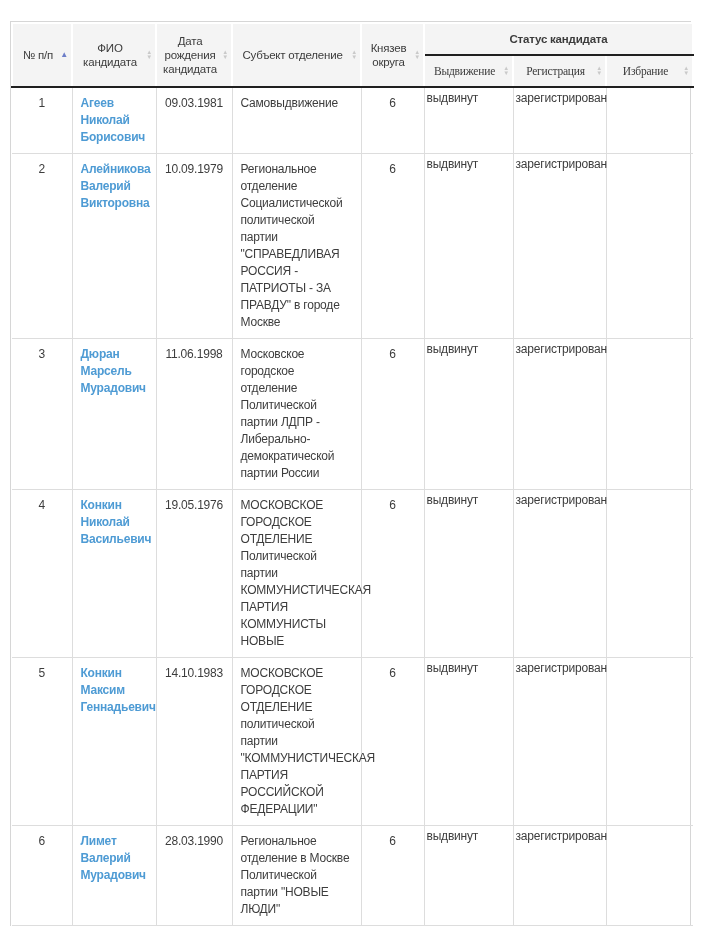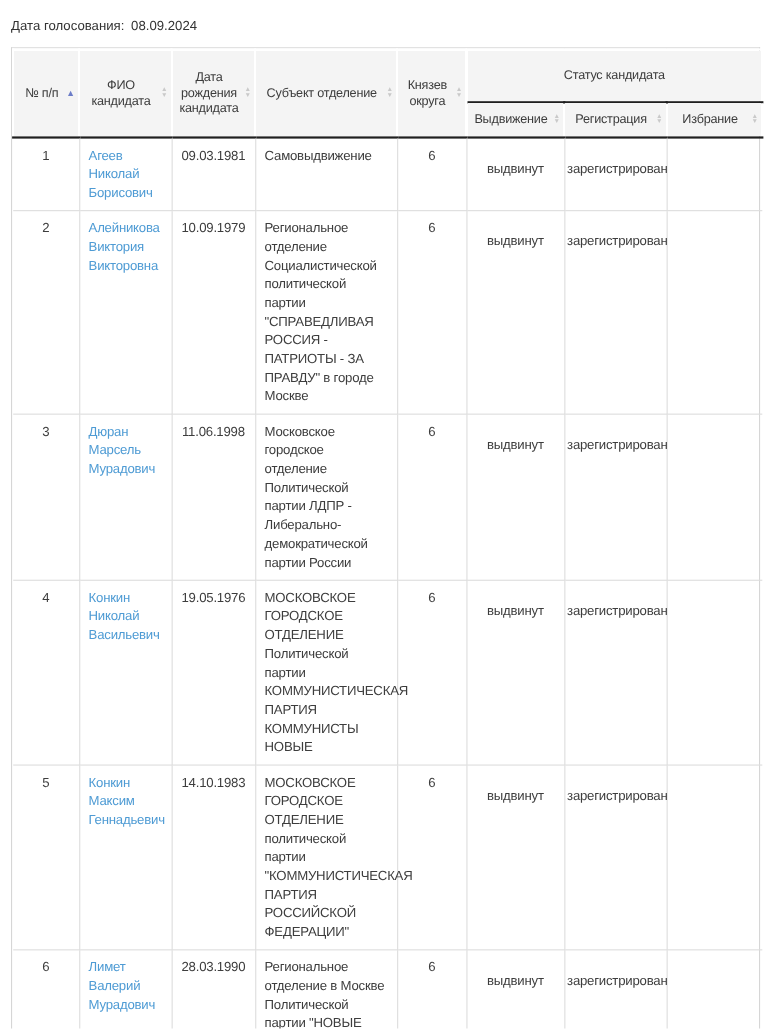--- a/index.html
+++ b/index.html
@@ -28,46 +28,43 @@
   table{border-collapse:collapse;table-layout:fixed;width:100%;letter-spacing:-0.2px;}
   thead th{
     background:var(--header-bg);
     border:2px solid #ffffff;
     border-bottom:2px solid var(--border-dark);
     font-weight:normal;font-size:11.5px;color:#3c3c3c;
     text-align:center;vertical-align:middle;
     padding:4px 12px 4px 4px;line-height:14px;
     position:relative;cursor:pointer;
   }
-  thead th.group{padding:4px;height:48px;}
-  thead tr.sub th{height:32px;}
+  thead th.group{padding:4px;height:32px;font-weight:bold;}
+  thead tr.sub th{height:32px;font-family:Liberation Serif, serif;}
   .sort-icon{
     position:absolute;right:3px;top:50%;transform:translateY(-50%);
     display:inline-flex;flex-direction:column;align-items:center;
     font-size:6px;line-height:5px;color:var(--sort-inactive);
   }
   .sort-icon.active{font-size:8px;line-height:8px;color:var(--sort-active);}
   tbody td{
     border:1px solid var(--border-light);
     font-size:12px;line-height:17px;vertical-align:top;
     padding:7px 8px;color:var(--text);background:transparent;
   }
   tbody td:first-child{border-left:none;}
   tbody td:last-child{border-right:none;}
   td.c-num,td.c-dist,td.c-birth{text-align:center;}
-  td.c-stat{text-align:center;padding:19px 2px;}
-  td.c-fio a{color:var(--link);text-decoration:none;}
+  td.c-stat{text-align:left;padding:2px 2px;}
+  td.c-fio a{color:var(--link);text-decoration:none;font-weight:bold;}
 </style>
 </head>
 <body>
 
 <div class="meta">
-  <div>
-    <span class="lbl">Дата голосования:</span><span>08.09.2024</span>
-  </div>
 </div>
 
 <div class="table-wrap">
   <table>
     <colgroup>
       <col style="width:60px">
         <col style="width:84px">
         <col style="width:76px">
         <col style="width:129px">
       <col style="width:63px">
@@ -145,21 +142,21 @@
     <td class="c-fio"><a href="#">Агеев Николай Борисович</a></td>
     <td class="c-birth">09.03.1981</td>
     <td class="c-subj">Самовыдвижение</td>
     <td class="c-dist">6</td>
     <td class="c-stat">выдвинут</td>
     <td class="c-stat">зарегистрирован</td>
     <td class="c-stat"></td>
   </tr>
         <tr>
     <td class="c-num">2</td>
-    <td class="c-fio"><a href="#">Алейникова Виктория Викторовна</a></td>
+    <td class="c-fio"><a href="#">Алейникова Валерий Викторовна</a></td>
     <td class="c-birth">10.09.1979</td>
     <td class="c-subj">Региональное отделение Социалистической политической партии "СПРАВЕДЛИВАЯ РОССИЯ - ПАТРИОТЫ - ЗА ПРАВДУ" в городе Москве</td>
     <td class="c-dist">6</td>
     <td class="c-stat">выдвинут</td>
     <td class="c-stat">зарегистрирован</td>
     <td class="c-stat"></td>
   </tr>
         <tr>
     <td class="c-num">3</td>
     <td class="c-fio"><a href="#">Дюран Марсель Мурадович</a></td>

